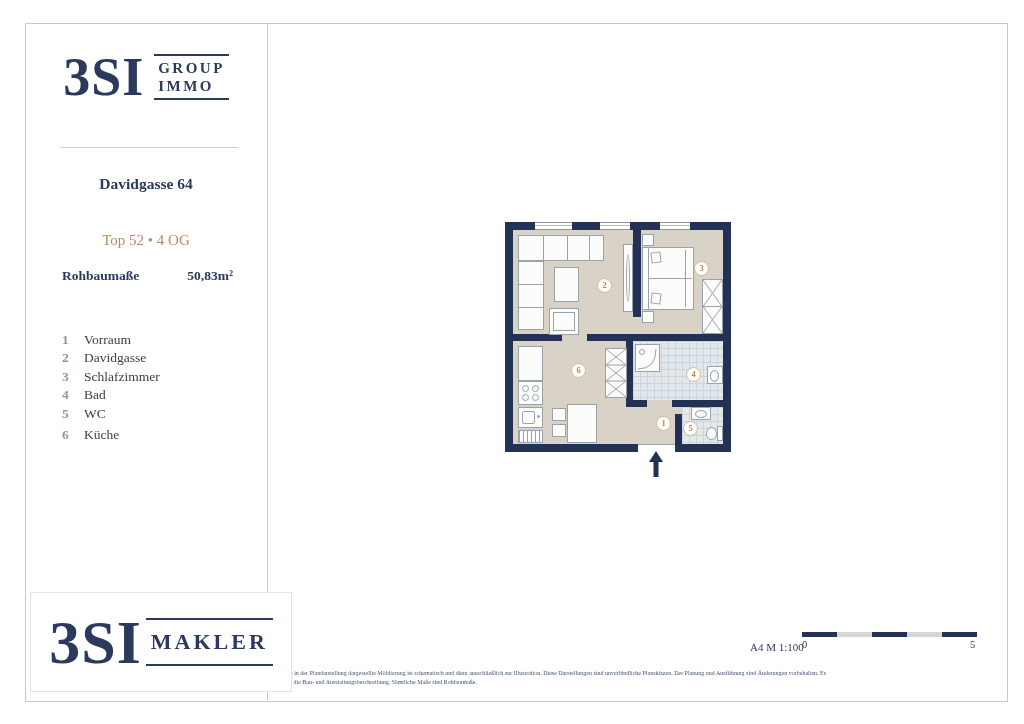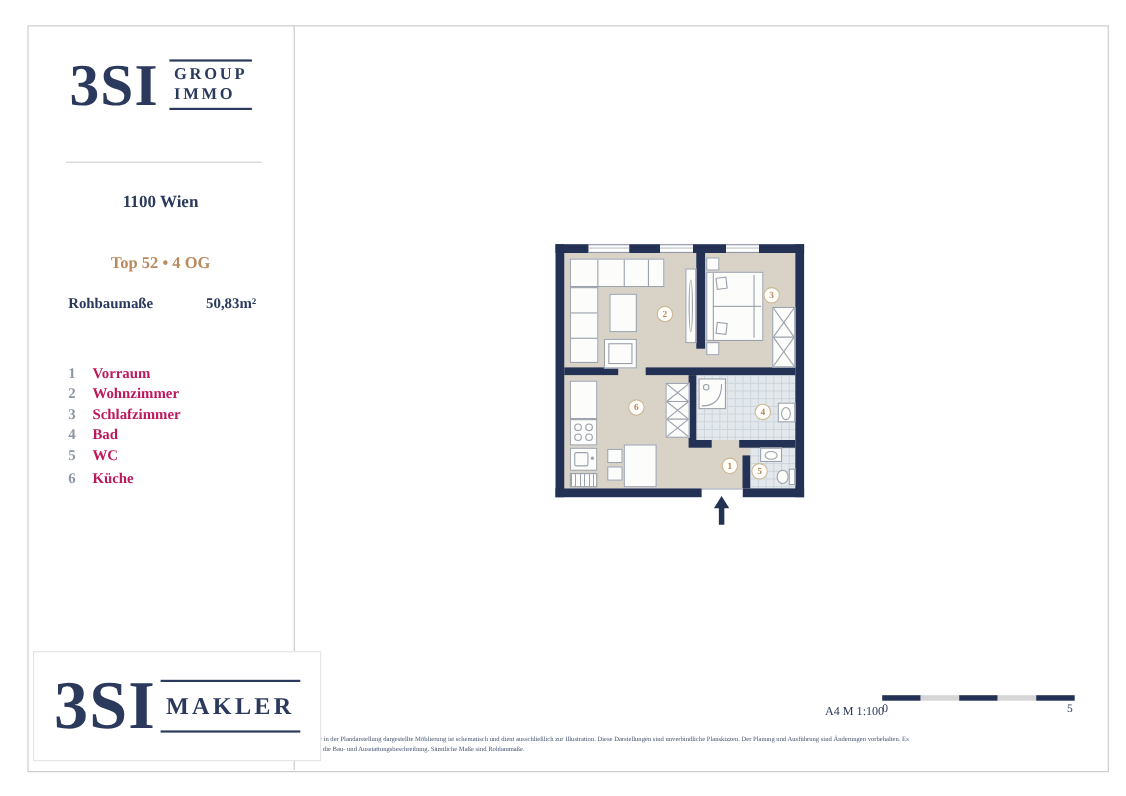--- a/index.html
+++ b/index.html
@@ -11,28 +11,28 @@
   .side-divider{position:absolute;left:267px;top:23px;width:1px;height:677px;background:#c9c9c9}
   
   .logo-top{position:absolute;left:25px;top:50px;width:242px;display:flex;justify-content:center;align-items:center}
   .brand{font-size:54px;font-weight:600;color:#2b3a5c;letter-spacing:1px;line-height:1}
   .brand-suffix{margin-left:10px;border-top:2px solid #2b3a5c;border-bottom:2px solid #2b3a5c;
        padding:3px 4px;font-size:15px;font-weight:600;letter-spacing:2.5px;line-height:1.2;color:#2b3a5c}
   .logo-rule{position:absolute;left:60px;top:147px;width:178px;height:1px;background:#cfcfcf}
   .addr{position:absolute;left:25px;top:172px;width:242px;text-align:center;font-size:15.5px;
        font-weight:700;line-height:24px;color:#2b3a5c}
   .unit{position:absolute;left:25px;top:232px;width:242px;text-align:center;font-size:15px;
-       font-weight:700;color:#b98a5e}
+       font-weight:400;color:#b98a5e}
   .arearow{position:absolute;left:62px;top:268px;width:171px;display:flex;justify-content:space-between;
        font-size:13.5px;font-weight:700;color:#2b3a5c}
   .legend{position:absolute;left:62px;top:331px;width:180px;font-size:13.5px}
   .legend .row{display:flex;height:18.4px;line-height:18.4px}
   .legend .row.last{margin-top:3px}
   .legend .num{width:14px;color:#8d96a3;font-weight:600}
-  .legend .lab{margin-left:8px;color:#be185d;font-weight:700}
+  .legend .lab{margin-left:8px;color:#404040;font-weight:400}
   
   .plan{position:absolute;left:505px;top:222px;width:226px;height:230px}
   .floor{position:absolute;background:#d9d3c7}
   .tile{position:absolute;background:#e3e8ec;
         background-image:linear-gradient(#ccd5dc 1px,transparent 1px),linear-gradient(90deg,#ccd5dc 1px,transparent 1px);
         background-size:7px 7px}
   .w{position:absolute;background:#233154}
   .win{position:absolute;background:#fff;border-top:1px solid #8d96a2;border-bottom:1px solid #8d96a2;box-sizing:border-box}
   .win i{position:absolute;left:0;right:0;top:2px;height:1px;background:#b8bec6;display:block}
   .gap{position:absolute;background:#fff;border-top:1px solid #99a1ac;box-sizing:border-box}
@@ -69,35 +69,35 @@
 
 <div class="logo-top">
   <div class="brand">3SI</div>
   <div class="brand-suffix">
     <div>GROUP</div>
     <div>IMMO</div>
   </div>
 </div>
 <div class="logo-rule"></div>
 <div class="addr">
-  <div>1100 Wien</div>
+  <div>Davidgasse 64</div>
 </div>
 <div class="unit">Top 52 • 4 OG</div>
 <div class="arearow">
   <span>Rohbaumaße</span>
   <span>50,83m²</span>
 </div>
 <div class="legend">
   <div class="row">
       <span class="num">1</span>
       <span class="lab">Vorraum</span>
     </div>
   <div class="row">
       <span class="num">2</span>
-      <span class="lab">Wohnzimmer</span>
+      <span class="lab">Davidgasse</span>
     </div>
   <div class="row">
       <span class="num">3</span>
       <span class="lab">Schlafzimmer</span>
     </div>
   <div class="row">
       <span class="num">4</span>
       <span class="lab">Bad</span>
     </div>
   <div class="row">

